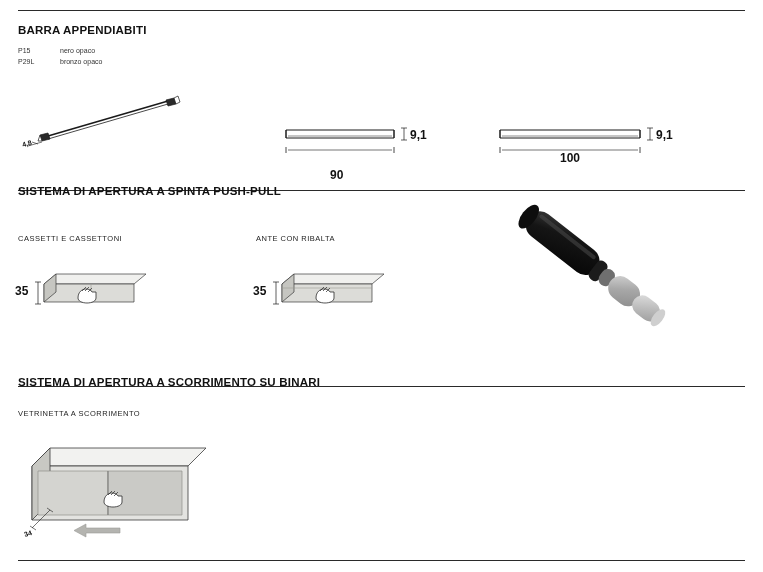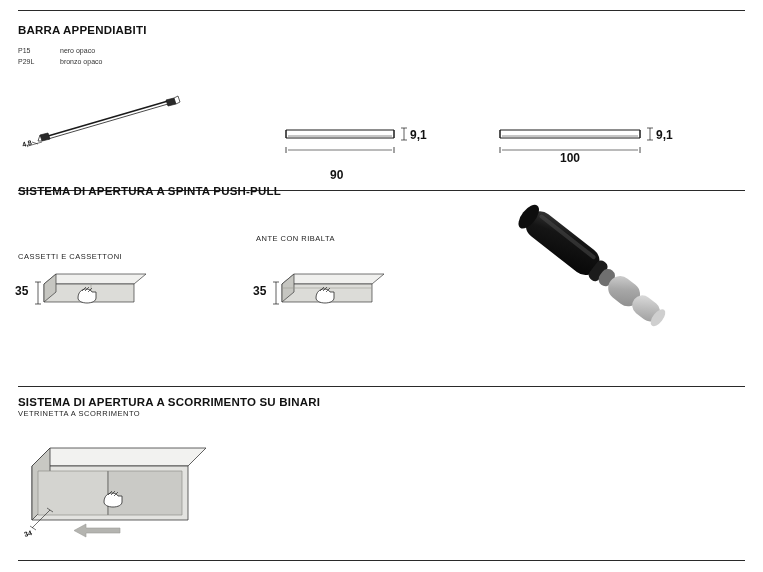--- a/index.html
+++ b/index.html
@@ -140,21 +140,21 @@
       <path d="M151 14 L157 14" stroke="#1a1a1a" stroke-width="0.7"></path>
     </svg>
     <div class="dim-label" style="left:64px; top:25px;">100</div>
     <div class="dim-label" style="left:160px; top:2px;">9,1</div>
   </div>
 
   <div class="rule" style="top:190px;"></div>
 
   <div class="section-title" style="top:185px;">SISTEMA DI APERTURA A SPINTA PUSH-PULL</div>
 
-  <div class="sub-title" style="left:18px; top:234px;margin-top:18px;">CASSETTI E CASSETTONI</div>
+  <div class="sub-title" style="left:18px; top:234px;">CASSETTI E CASSETTONI</div>
 
   <div class="sub-title" style="left:256px; top:234px;text-align:center;">ANTE CON RIBALTA</div>
 
   <div class="fig" style="left:16px; top:258px;">
     <svg width="160" height="60" viewBox="0 0 160 60">
 
       <path d="M40 16 L130 16 L118 26 L28 26 Z" fill="#f0f0ee" stroke="#3a3a3a" stroke-width="0.7"></path>
 
       <path d="M28 26 L118 26 L118 44 L28 44 Z" fill="#dcdcd8" stroke="#3a3a3a" stroke-width="0.7"></path>
 
@@ -230,21 +230,21 @@
       </g>
 
       <g transform="rotate(38 60 20)">
         <rect x="22" y="10" width="70" height="4" rx="2" fill="#4a4a4a" opacity="0.55"></rect>
       </g>
     </svg>
   </div>
 
   <div class="rule" style="top:386px;"></div>
 
-  <div class="section-title" style="top:396px;">SISTEMA DI APERTURA A SCORRIMENTO SU BINARI</div>
+  <div class="section-title" style="top:376px;">SISTEMA DI APERTURA A SCORRIMENTO SU BINARI</div>
 
   <div class="sub-title" style="left:18px; top:409px;">VETRINETTA A SCORRIMENTO</div>
 
   <div class="fig" style="left:16px; top:438px;">
     <svg width="230" height="115" viewBox="0 0 230 115">
 
       <path d="M34 10 L190 10 L172 28 L16 28 Z" fill="#f2f2f0" stroke="#3a3a3a" stroke-width="0.8"></path>
 
       <path d="M16 28 L172 28 L172 82 L16 82 Z" fill="#e3e3e0" stroke="#3a3a3a" stroke-width="0.8"></path>
 

